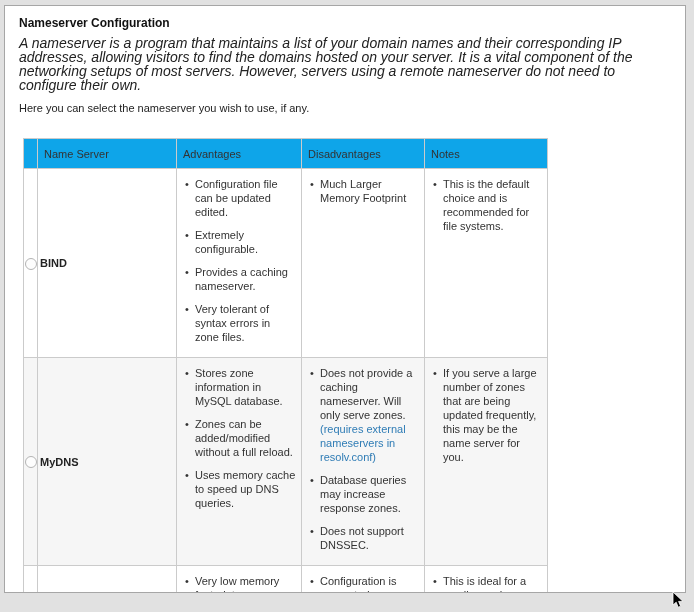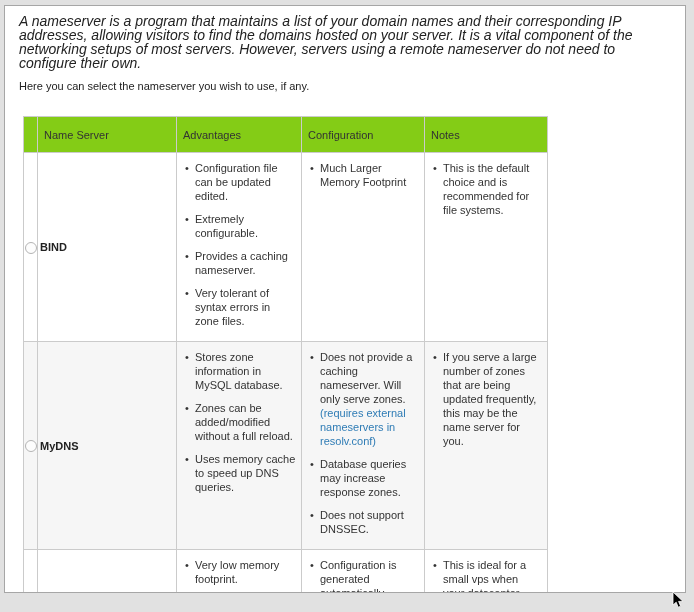--- a/index.html
+++ b/index.html
@@ -33,24 +33,24 @@
     table-layout:fixed;
     font-size:11px;
   }
   .ns-table th,.ns-table td{
     border:1px solid #cbcbcb;
     box-sizing:border-box;
     vertical-align:top;
     text-align:left;
   }
   .ns-table th{
-    background:#84cc16;
+    background:#0ea5e9;
     font-weight:normal;
     color:#333;
-    height:36px;
+    height:30px;
     padding:3px 6px 2px 6px;
     vertical-align:middle;
   }
   col.c-radio{width:14px;}
   col.c-name{width:139px;}
   col.c-adv{width:125px;}
   col.c-dis{width:123px;}
   col.c-notes{width:123px;}
   tbody tr:nth-child(odd){background:#ffffff;}
   tbody tr:nth-child(even){background:#f6f6f6;}
@@ -85,37 +85,38 @@
   }
   .cursor{
     position:absolute;left:672px;top:592px;width:12px;height:17px;
     pointer-events:none;
   }
 </style>
 </head>
 <body>
 
 <div class="panel">
+  <div class="page-title">Nameserver Configuration</div>
   <div class="page-desc">A nameserver is a program that maintains a list of your domain names and their corresponding IP addresses, allowing visitors to find the domains hosted on your server. It is a vital component of the networking setups of most servers. However, servers using a remote nameserver do not need to configure their own.</div>
   <div class="page-instruction">Here you can select the nameserver you wish to use, if any.</div>
 
   <table class="ns-table">
     <colgroup>
       <col class="c-radio">
         <col class="c-name">
         <col class="c-adv">
         <col class="c-dis">
         <col class="c-notes">
     </colgroup>
     <thead>
       <tr>
         <th></th>
         <th>Name Server</th>
         <th>Advantages</th>
-        <th>Configuration</th>
+        <th>Disadvantages</th>
         <th>Notes</th>
       </tr>
     </thead>
     <tbody>
         <tr>
           <td class="radio-cell"><span class="radio"></span></td>
           <td class="name-cell">BIND</td>
           <td class="list-cell">
             <ul class="bullets">
               <li>Configuration file can be updated edited.</li>

